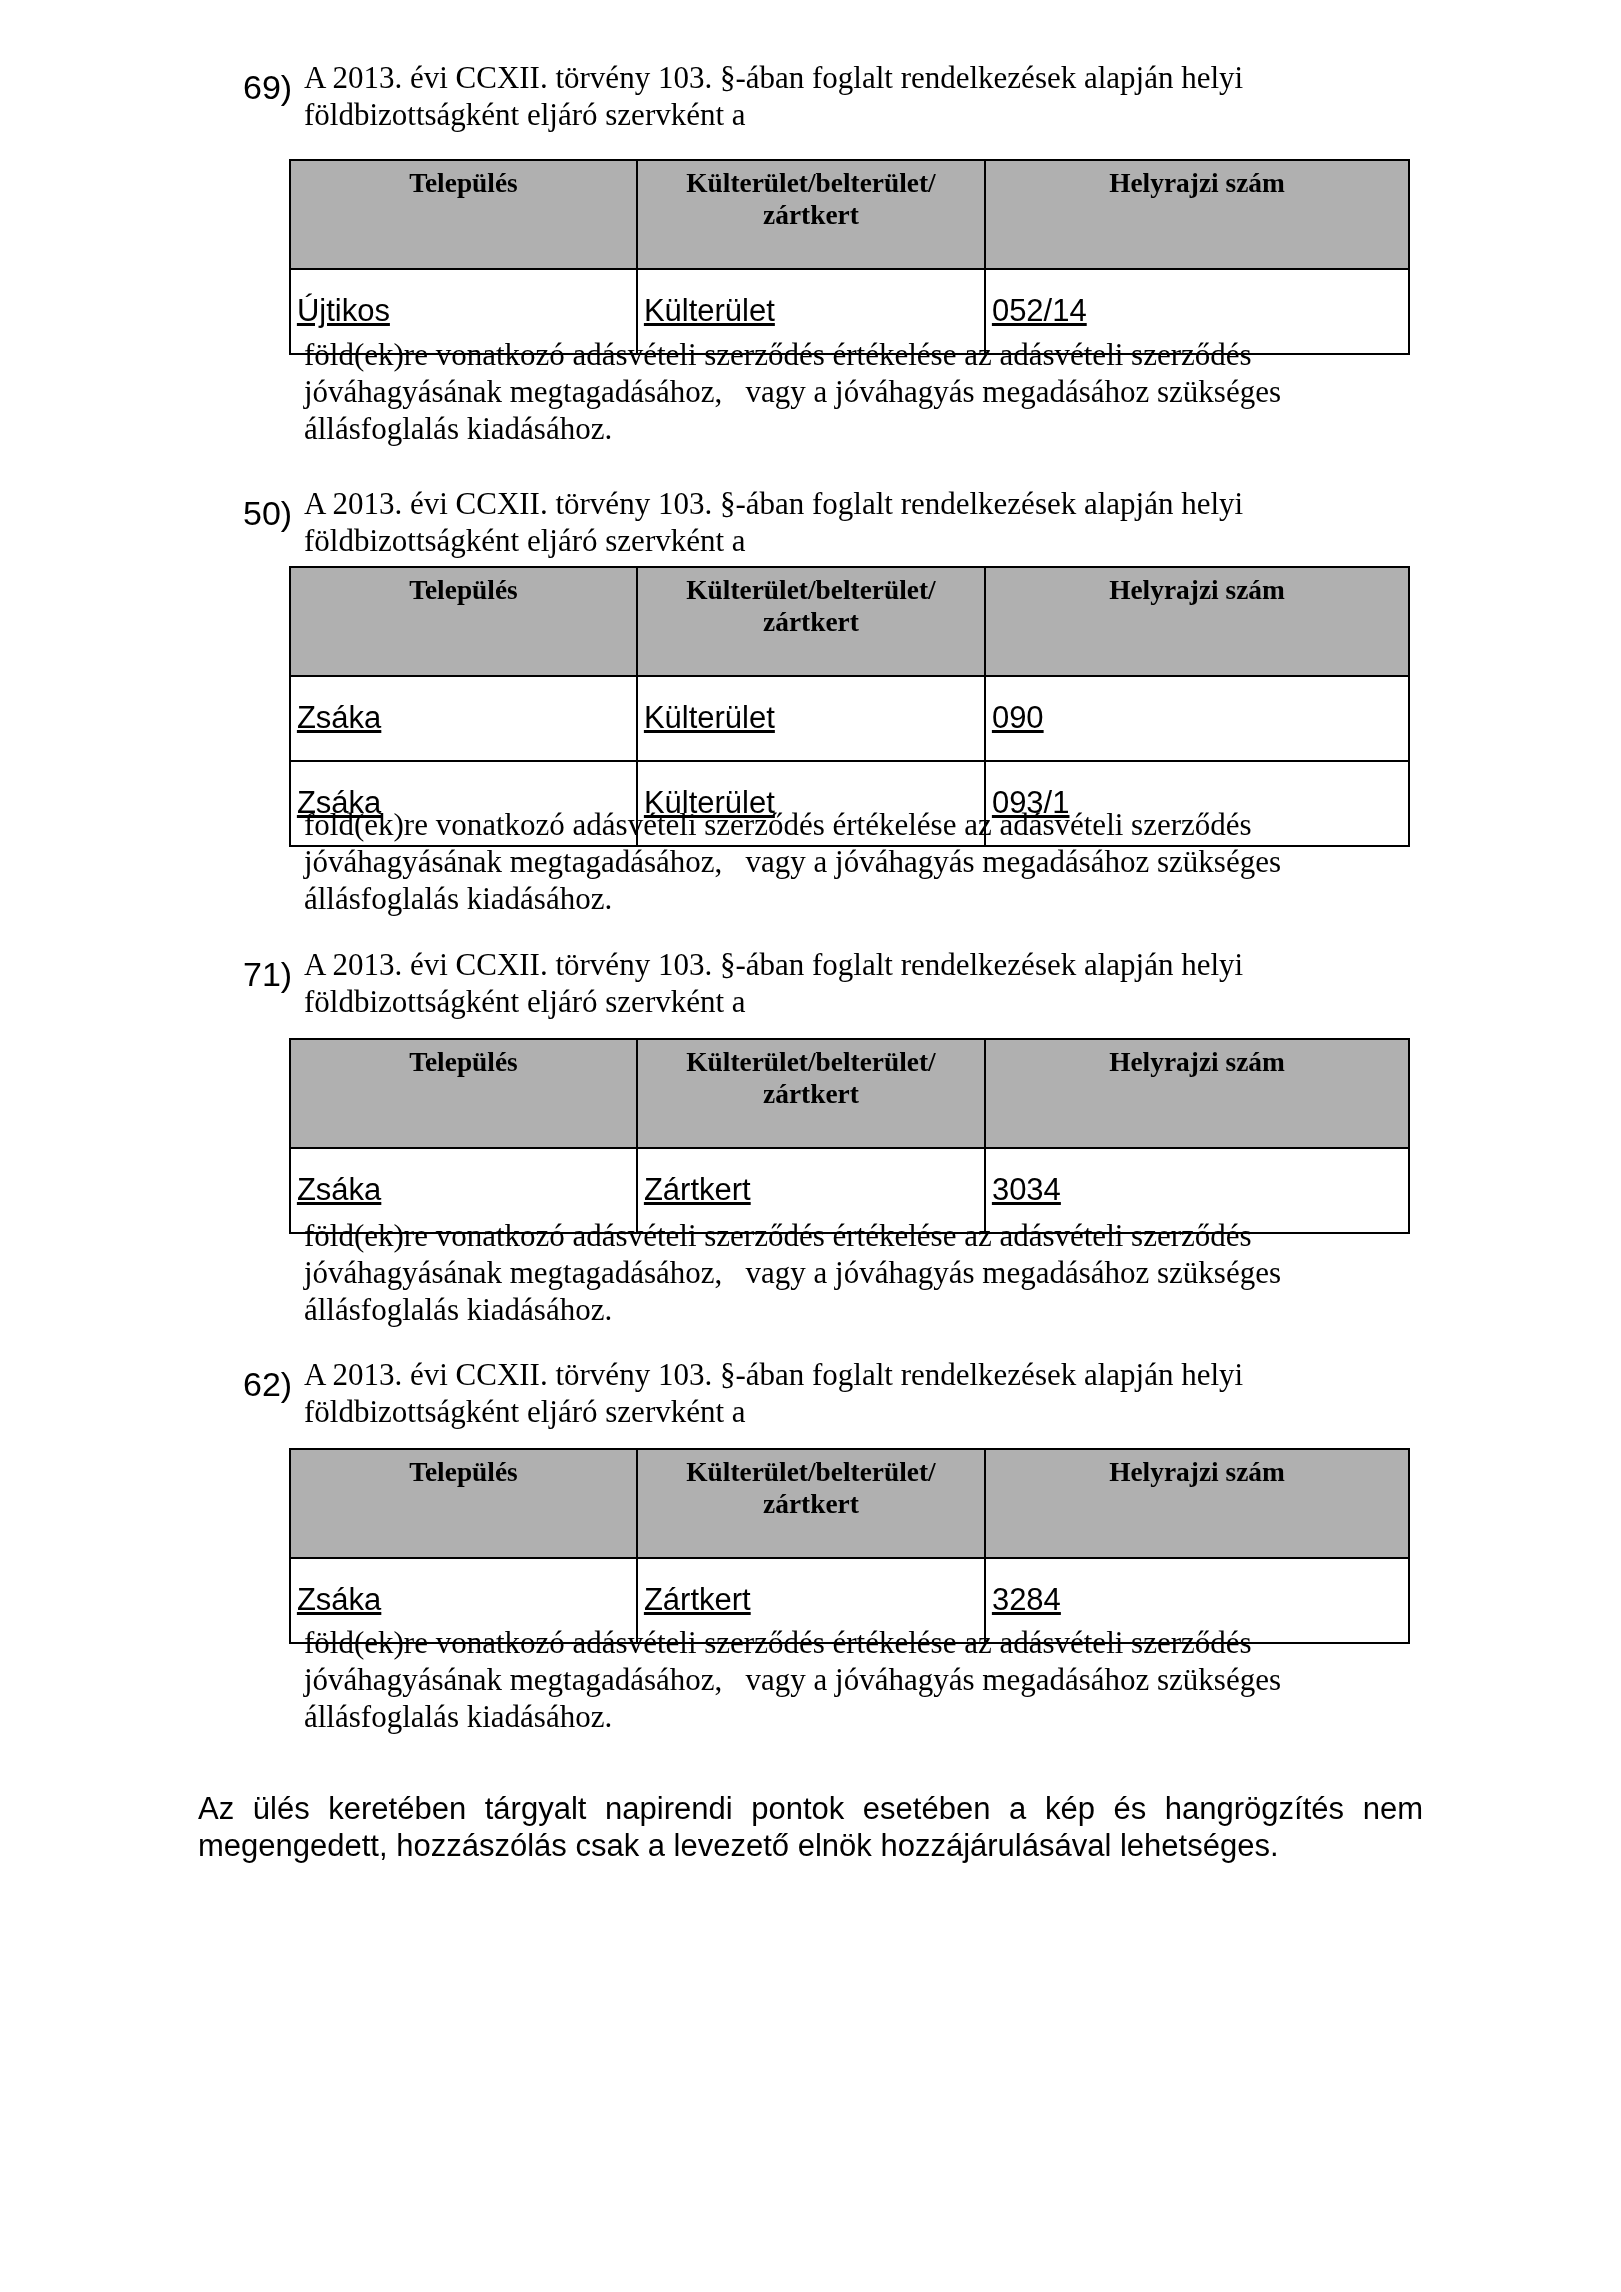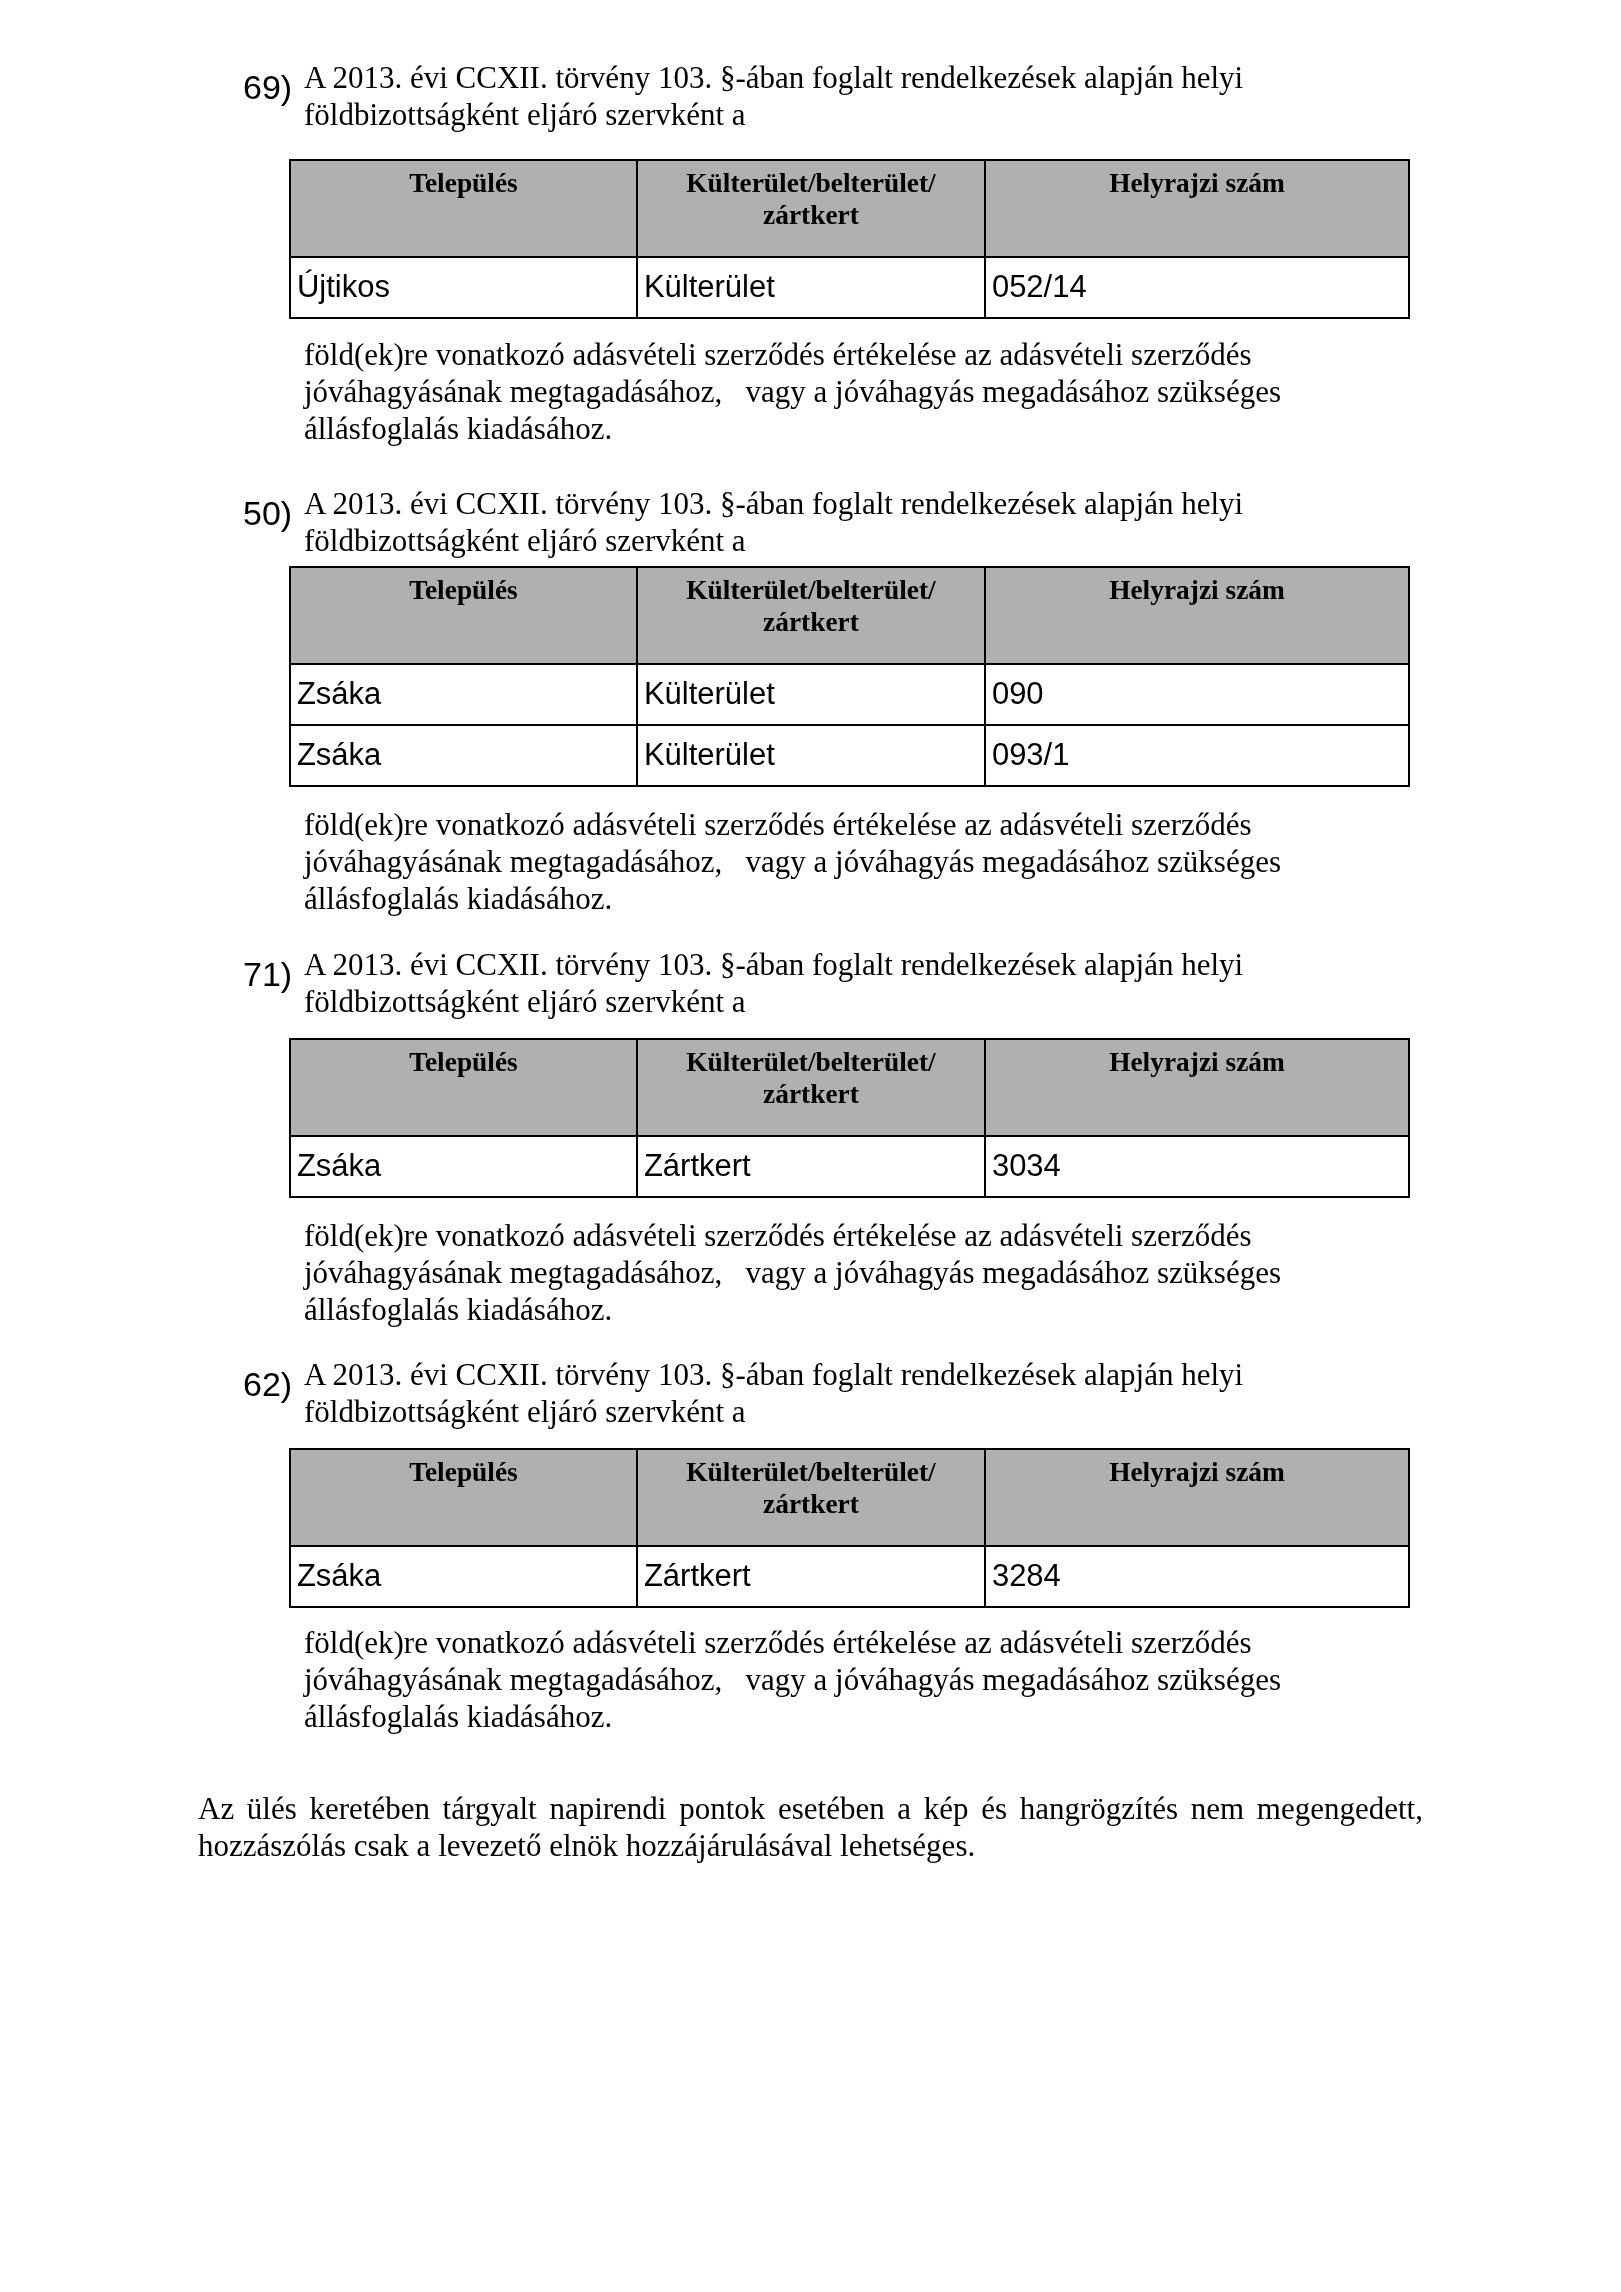--- a/index.html
+++ b/index.html
@@ -18,36 +18,36 @@
   }
   .heading { top: 0; }
 
   table.land {
     position: absolute; left: 46px; width: 1119px;
     border-collapse: collapse; table-layout: fixed;
   }
   table.land col.c1 { width: 347px; }
   table.land col.c2 { width: 348px; }
   table.land col.c3 { width: 424px; }
-  table.land th, table.land td { border: 2px solid #000; padding: 0; }
+  table.land th, table.land td { border: 2px solid #000; padding: 12px; text-decoration: underline; }
   table.land th {
     background: #b0b0b0; height: 89px; vertical-align: top;
     font-family: "Liberation Serif", serif; font-weight: bold; font-size: 27.4px; line-height: 32px;
     text-align: center; padding-top: 5.9px;
   }
   table.land th span { display: inline-block; max-width: 294px; }
   table.land td {
     height: 59px; vertical-align: middle; text-align: left;
     font-family: "Liberation Sans", sans-serif; font-size: 31px; padding-left: 5.9px;
   }
   table.land tr.row td { border-top: 1.5px solid #000; }
 
   .closing {
     position: absolute; left: 198px; width: 1225px; top: 1790px;
-    font-family: Liberation Serif, serif; font-size: 31px; line-height: 37px;
+    font-family: Liberation Sans, sans-serif; font-size: 31px; line-height: 37px;
     text-align: justify; text-align-last: left; margin: 0;
   }
 </style>
 </head>
 <body>
 
 <div class="page">
 
   <div class="item" style="top:51px;">
     <span class="num">69)</span>

